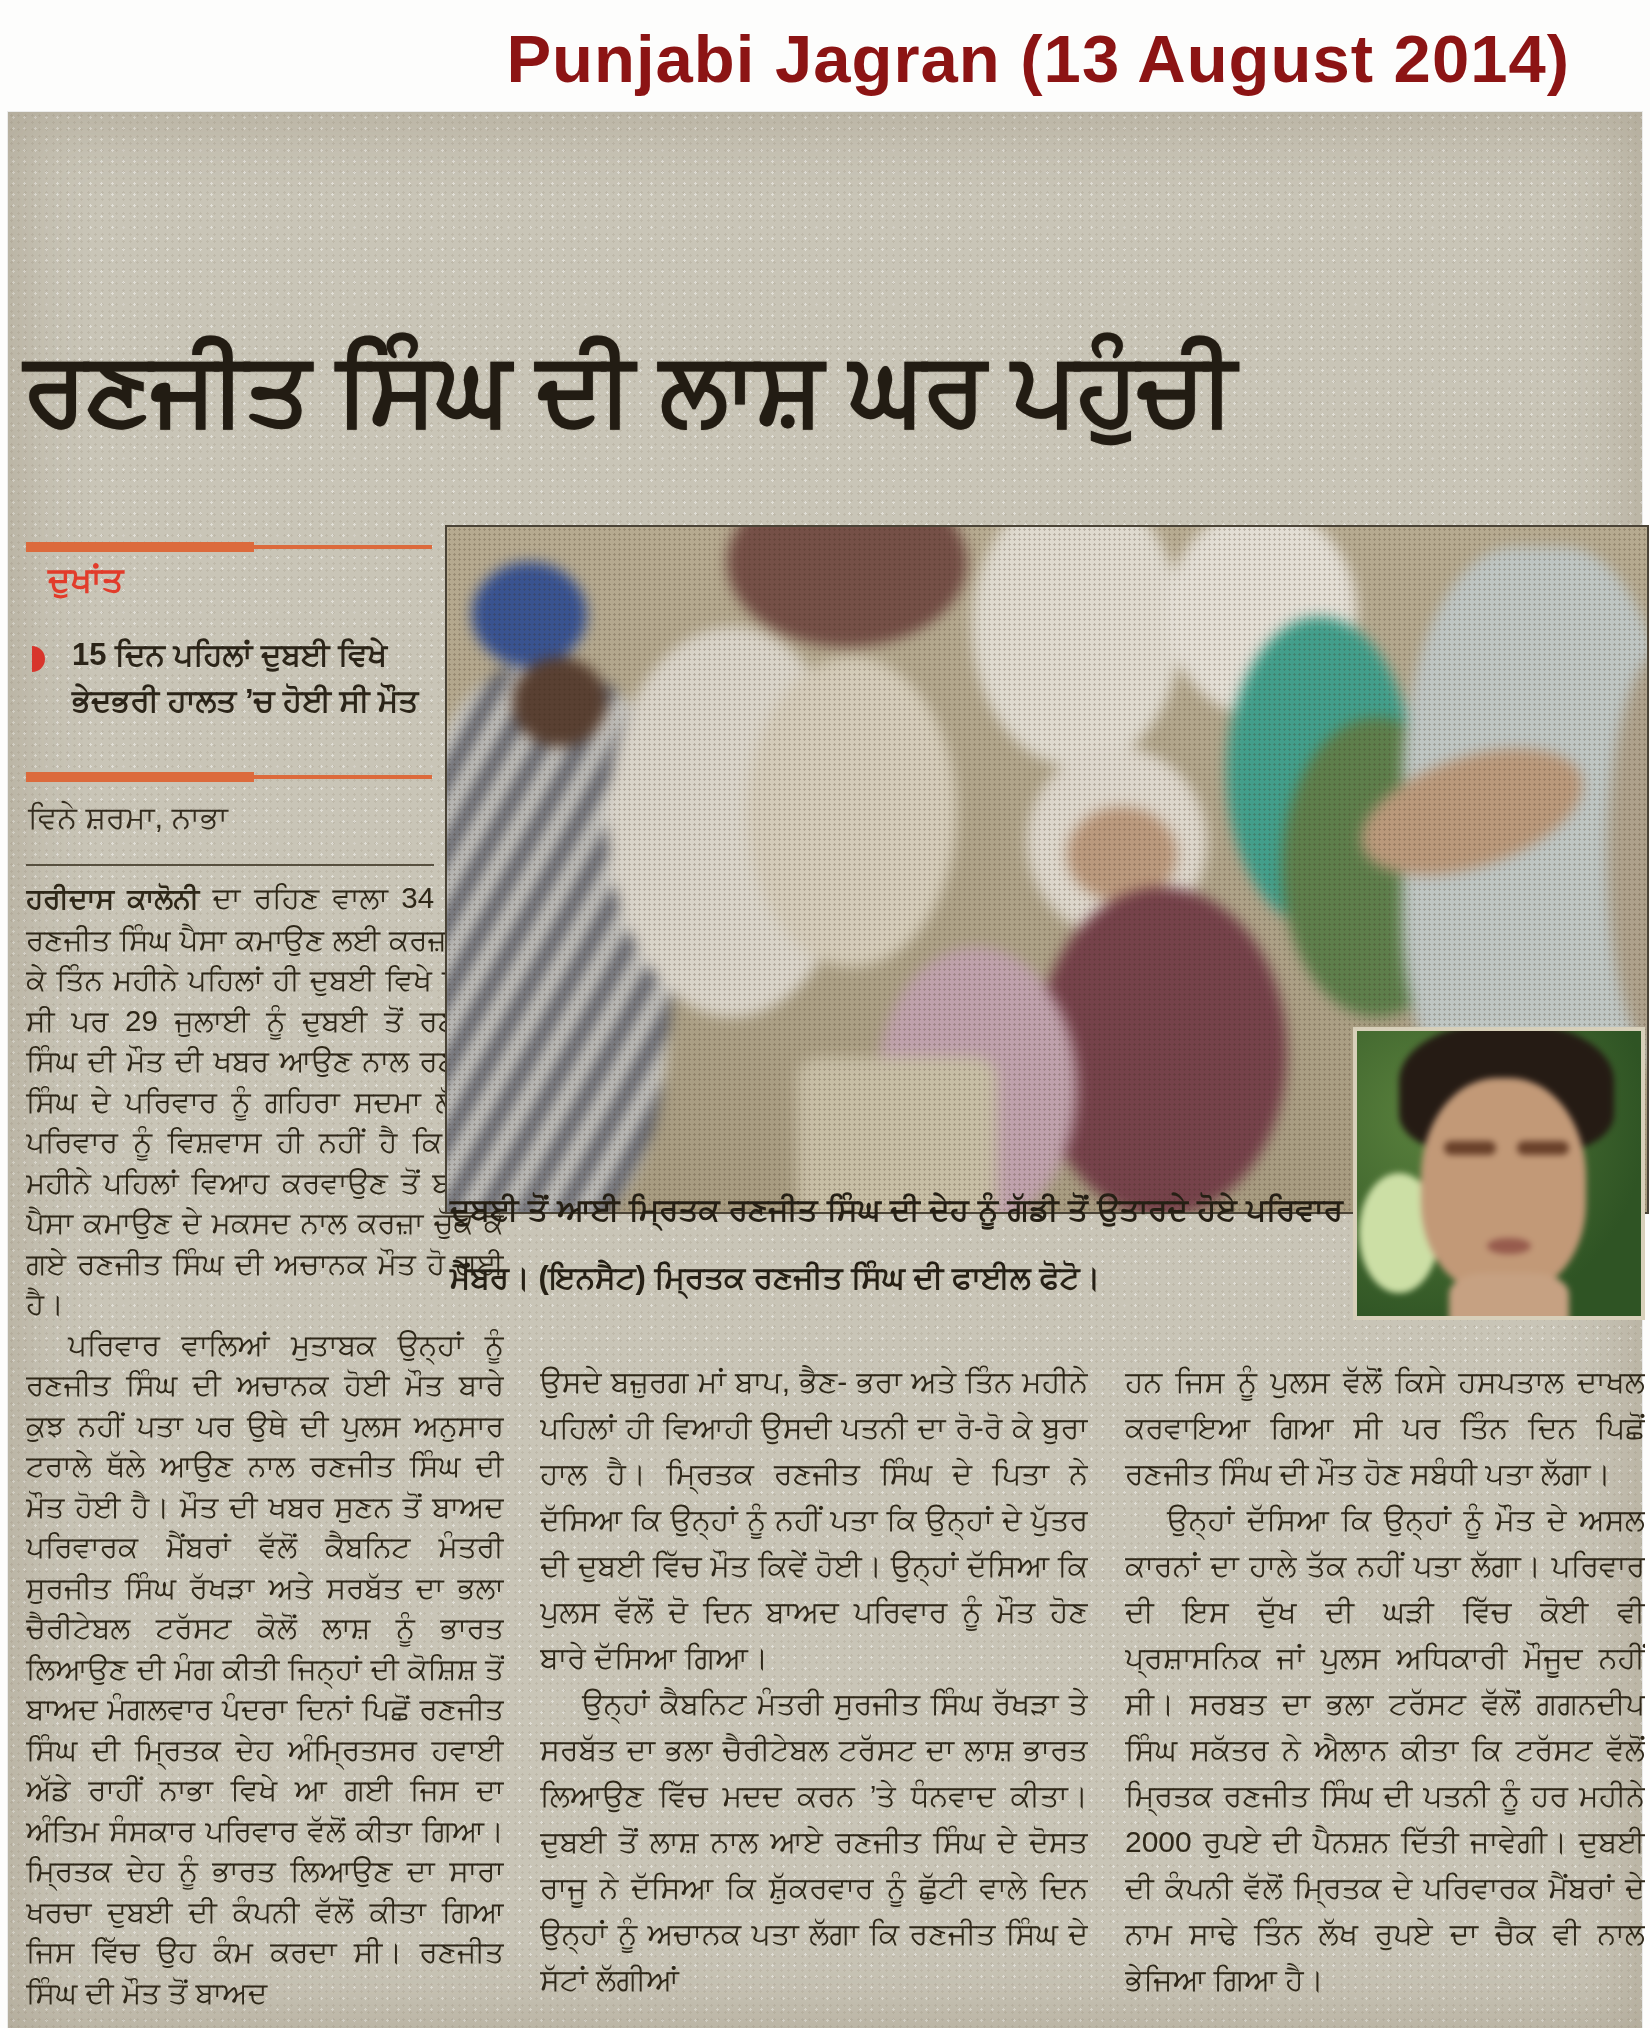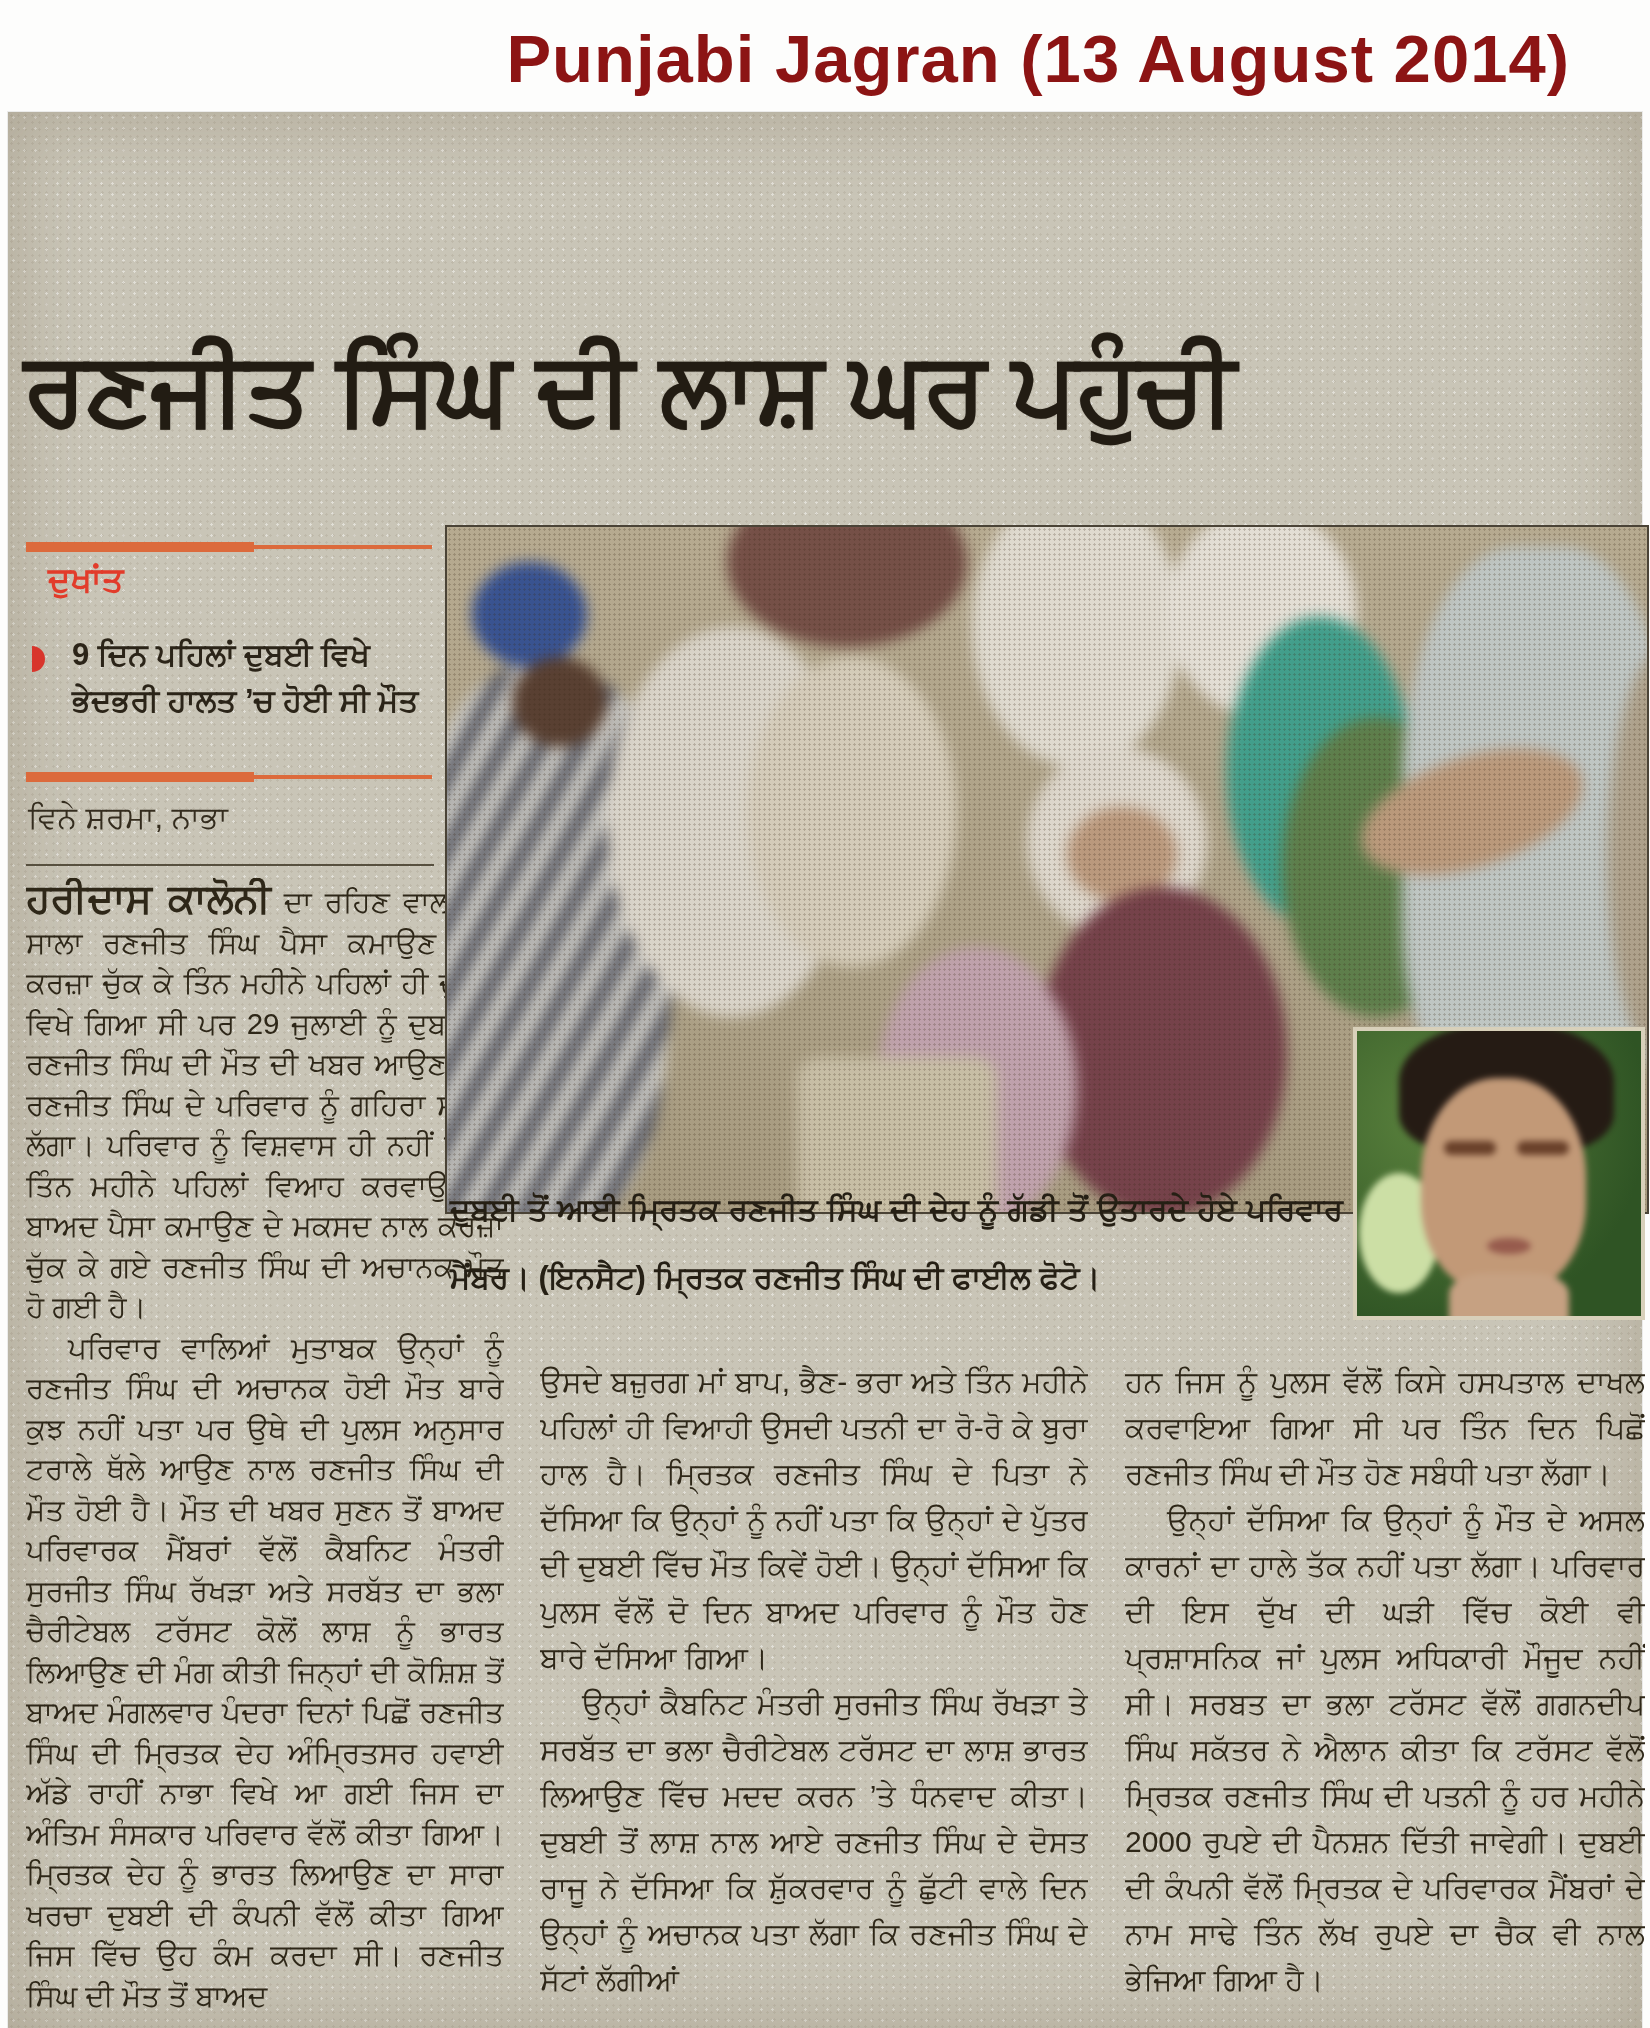--- a/index.html
+++ b/index.html
@@ -31,21 +31,21 @@
         color:#2b2418;line-height:46px;}
   .byline{position:absolute;left:20px;top:688px;font-size:31px;color:#342c1e;font-weight:500;}
   .rule-dark{position:absolute;left:18px;top:752px;width:408px;height:2px;background:#57503f;}
   
   .bodytext{position:absolute;font-size:29.5px;line-height:40.5px;color:#2e2718;text-align:justify;overflow:hidden;}
   .col1{left:18px;top:766px;width:478px;height:1140px;}
   .col2{left:532px;top:1247px;width:548px;height:658px;font-size:30px;line-height:46px;}
   .col3{left:1117px;top:1247px;width:520px;height:658px;font-size:30px;line-height:46px;}
   .bodytext p{margin:0;}
   .bodytext p.indent{text-indent:42px;}
-  .lead{font-weight:700;font-size:40px;}
+  .lead{font-weight:700;font-size:28px;}
   
   .photo{position:absolute;left:437px;top:413px;width:1200px;height:685px;
         border:2px solid #4a4336;background:linear-gradient(180deg,#b6aa90,#a79b80);overflow:hidden;}
   .photo-art{position:absolute;left:-20px;top:-20px;right:-20px;bottom:-20px;filter:blur(7px) saturate(.85) contrast(.92);}
   .blob{position:absolute;border-radius:50%;}
   .photo-grain{position:absolute;inset:0;
         background-image:radial-gradient(rgba(58,40,22,.22) 1px,transparent 1.3px);
         background-size:5px 5px;}
   
   .inset{position:absolute;left:1345px;top:915px;width:292px;height:293px;
@@ -66,21 +66,21 @@
 
     <div class="headline hl2">ਰਣਜੀਤ ਸਿੰਘ ਦੀ ਲਾਸ਼ ਘਰ ਪਹੁੰਚੀ</div>
 
     <div class="rule-orange" style="top:430px;">
       <div class="seg-a"></div>
       <div class="seg-b"></div>
     </div>
     <div class="kicker">ਦੁਖਾਂਤ</div>
     <div class="bullet"></div>
     <div class="highlight">
-      <div>9 ਦਿਨ ਪਹਿਲਾਂ ਦੁਬਈ ਵਿਖੇ</div>
+      <div>15 ਦਿਨ ਪਹਿਲਾਂ ਦੁਬਈ ਵਿਖੇ</div>
       <div>ਭੇਦਭਰੀ ਹਾਲਤ ’ਚ ਹੋਈ ਸੀ ਮੌਤ</div>
     </div>
     <div class="rule-orange" style="top:660px;">
       <div class="seg-a"></div>
       <div class="seg-b"></div>
     </div>
     <div class="byline">ਵਿਨੇ ਸ਼ਰਮਾ, ਨਾਭਾ</div>
     <div class="rule-dark"></div>
 
     <div class="bodytext col1">

